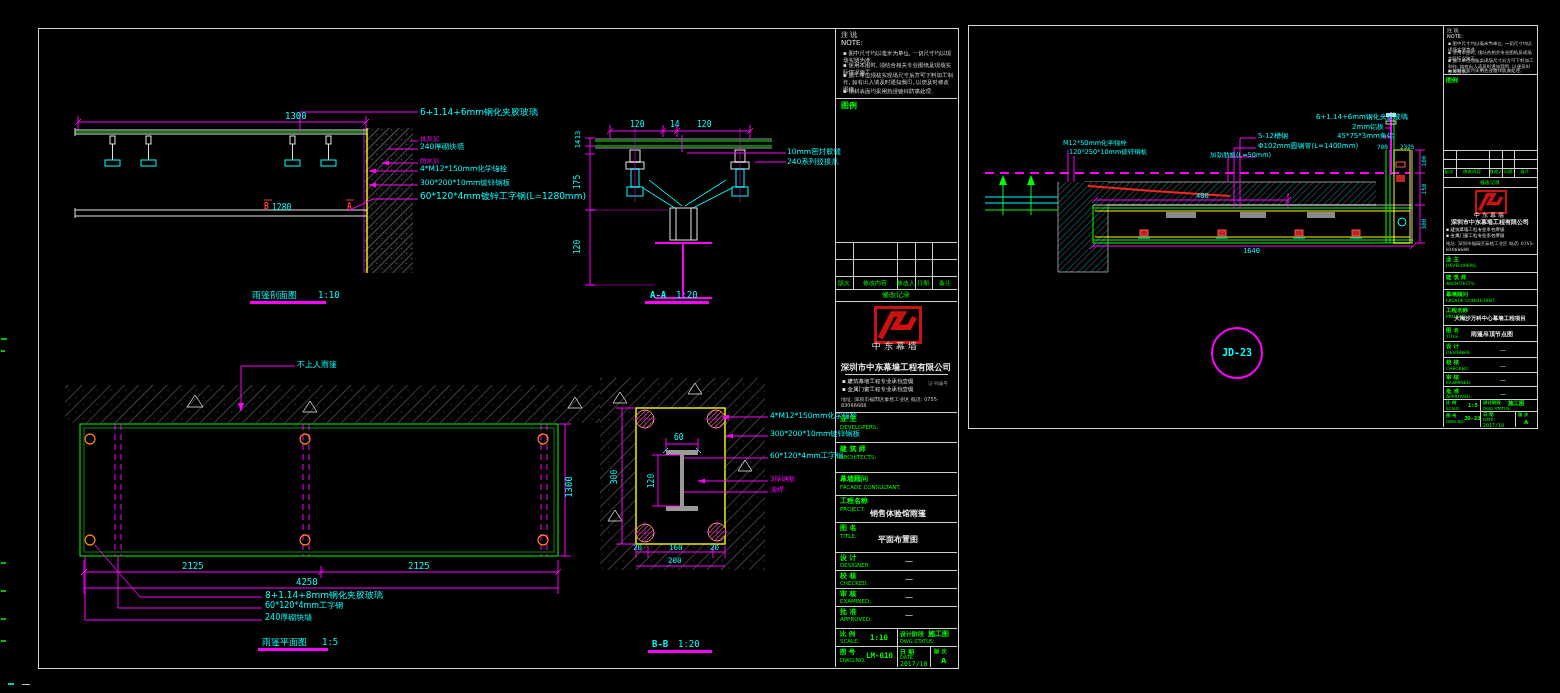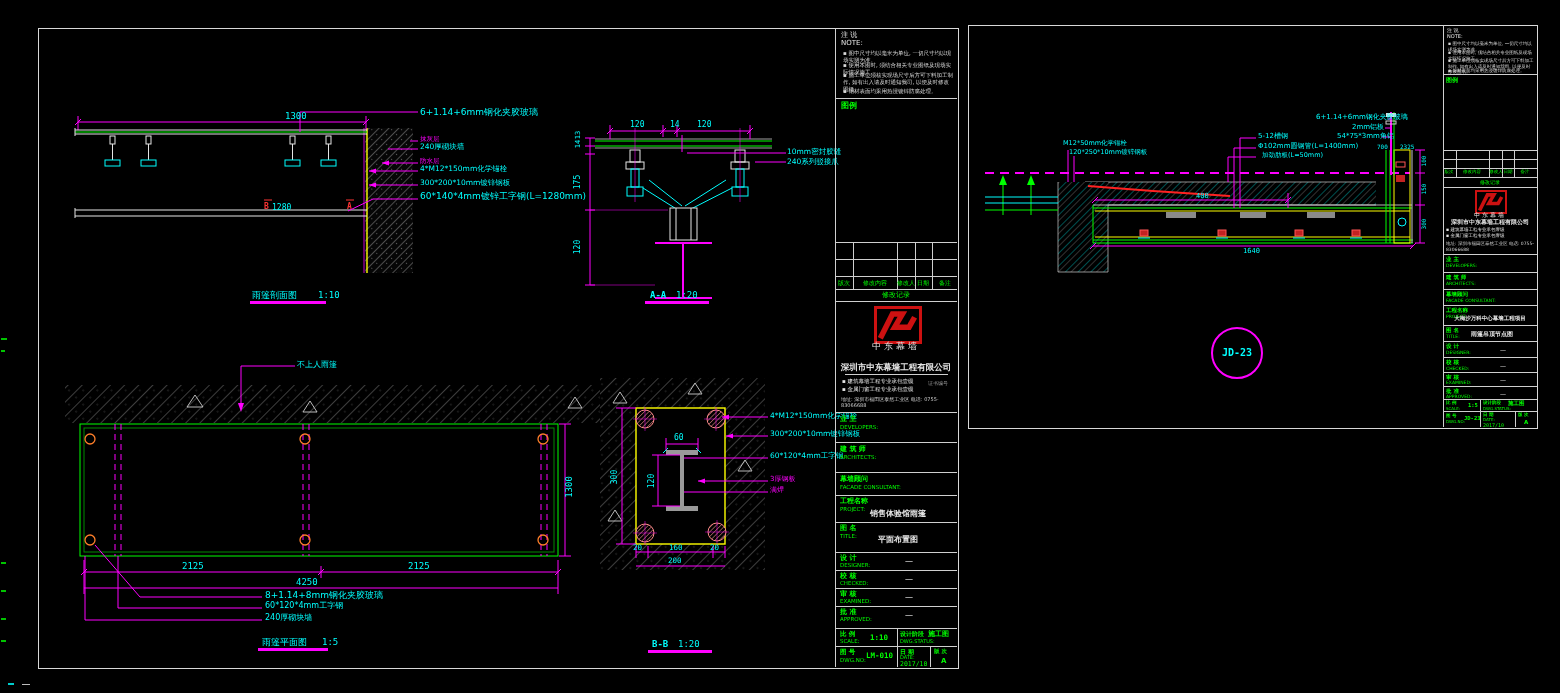--- a/index.html
+++ b/index.html
@@ -109,21 +109,21 @@
   <span class="t cy mono" style="left:285px;top:112px;font-size:9px;">1300</span>
   <span class="t cy mono" style="left:272px;top:204px;font-size:8px;">1280</span>
   <span class="t rd mono" style="left:264px;top:203px;font-size:8px;font-weight:bold;">B</span>
   <span class="t rd mono" style="left:347px;top:203px;font-size:8px;font-weight:bold;">A</span>
   <span class="t cy" style="left:420px;top:108px;font-size:9px;">6+1.14+6mm钢化夹胶玻璃</span>
   <span class="t mg" style="left:420px;top:136px;font-size:6.5px;">抹灰层</span>
   <span class="t cy" style="left:420px;top:143px;font-size:7.5px;">240厚砌块墙</span>
   <span class="t mg" style="left:420px;top:158px;font-size:6.5px;">防水层</span>
   <span class="t cy" style="left:420px;top:165px;font-size:7.5px;">4*M12*150mm化学锚栓</span>
   <span class="t cy" style="left:420px;top:179px;font-size:7.5px;">300*200*10mm镀锌钢板</span>
-  <span class="t cy" style="left:420px;top:192px;font-size:9px;">60*140*4mm镀锌工字钢(L=1280mm)</span>
+  <span class="t cy" style="left:420px;top:192px;font-size:9px;">60*120*4mm镀锌工字钢(L=1280mm)</span>
   <span class="t cy" style="left:252px;top:291px;font-size:9px;">雨篷剖面图</span>
   <span class="t cy mono" style="left:318px;top:291px;font-size:9px;">1:10</span>
   <div class="capbar" style="left:250px;top:301px;width:76px;"></div>
 
   <svg style="left:565px;top:110px" width="250" height="200" viewBox="0 0 250 200">
 
     <line x1="30" y1="29" x2="207" y2="29" stroke="#e6e6e6" opacity="0.7"></line>
     <line x1="30" y1="31" x2="207" y2="31" stroke="#00ff00"></line>
     <line x1="30" y1="36" x2="207" y2="36" stroke="#00ff00"></line>
     <line x1="30" y1="38" x2="207" y2="38" stroke="#e6e6e6" opacity="0.7"></line>
@@ -439,24 +439,24 @@
         <line x1="414" y1="112" x2="423" y2="112"></line>
     </g>
 
     <circle cx="269" cy="328" r="25" fill="none" stroke="#ff00ff" stroke-width="2"></circle>
   </svg>
 
   <span class="t cy" style="left:1063px;top:140px;font-size:6.5px;">M12*50mm化学锚栓</span>
   <span class="t cy" style="left:1069px;top:149px;font-size:6.5px;">120*250*10mm镀锌钢板</span>
   <span class="t cy" style="left:1258px;top:133px;font-size:7px;">5-12槽钢</span>
   <span class="t cy" style="left:1258px;top:143px;font-size:7px;">Φ102mm圆钢管(L=1400mm)</span>
-  <span class="t cy" style="left:1262px;top:152px;font-size:6.5px;">加劲肋板(L=50mm)</span>
+  <span class="t cy" style="left:1210px;top:152px;font-size:6.5px;">加劲肋板(L=50mm)</span>
   <span class="t cy" style="left:1316px;top:114px;font-size:7px;">6+1.14+6mm钢化夹胶玻璃</span>
   <span class="t cy" style="left:1352px;top:124px;font-size:7px;">2mm铝板</span>
-  <span class="t cy" style="left:1337px;top:133px;font-size:7px;">54*75*3mm角铝</span>
+  <span class="t cy" style="left:1337px;top:133px;font-size:7px;">45*75*3mm角铝</span>
   <span class="t cy mono" style="left:1196px;top:193px;font-size:7px;">400</span>
   <span class="t cy mono" style="left:1243px;top:248px;font-size:7px;">1640</span>
   <span class="t cy mono" style="left:1377px;top:144px;font-size:6px;">700</span>
   <span class="t cy mono" style="left:1400px;top:144px;font-size:6px;">2325</span>
   <span class="t cy mono vr" style="left:1424px;top:161px;font-size:6px;">100</span>
   <span class="t cy mono vr" style="left:1424px;top:189px;font-size:6px;">150</span>
   <span class="t cy mono vr" style="left:1424px;top:224px;font-size:6px;">300</span>
   <span class="t cy mono c" style="left:1237px;top:353px;font-size:10px;font-weight:bold;">JD-23</span>
 
   <div class="vl" style="left:835px;top:28px;height:639px;"></div>

